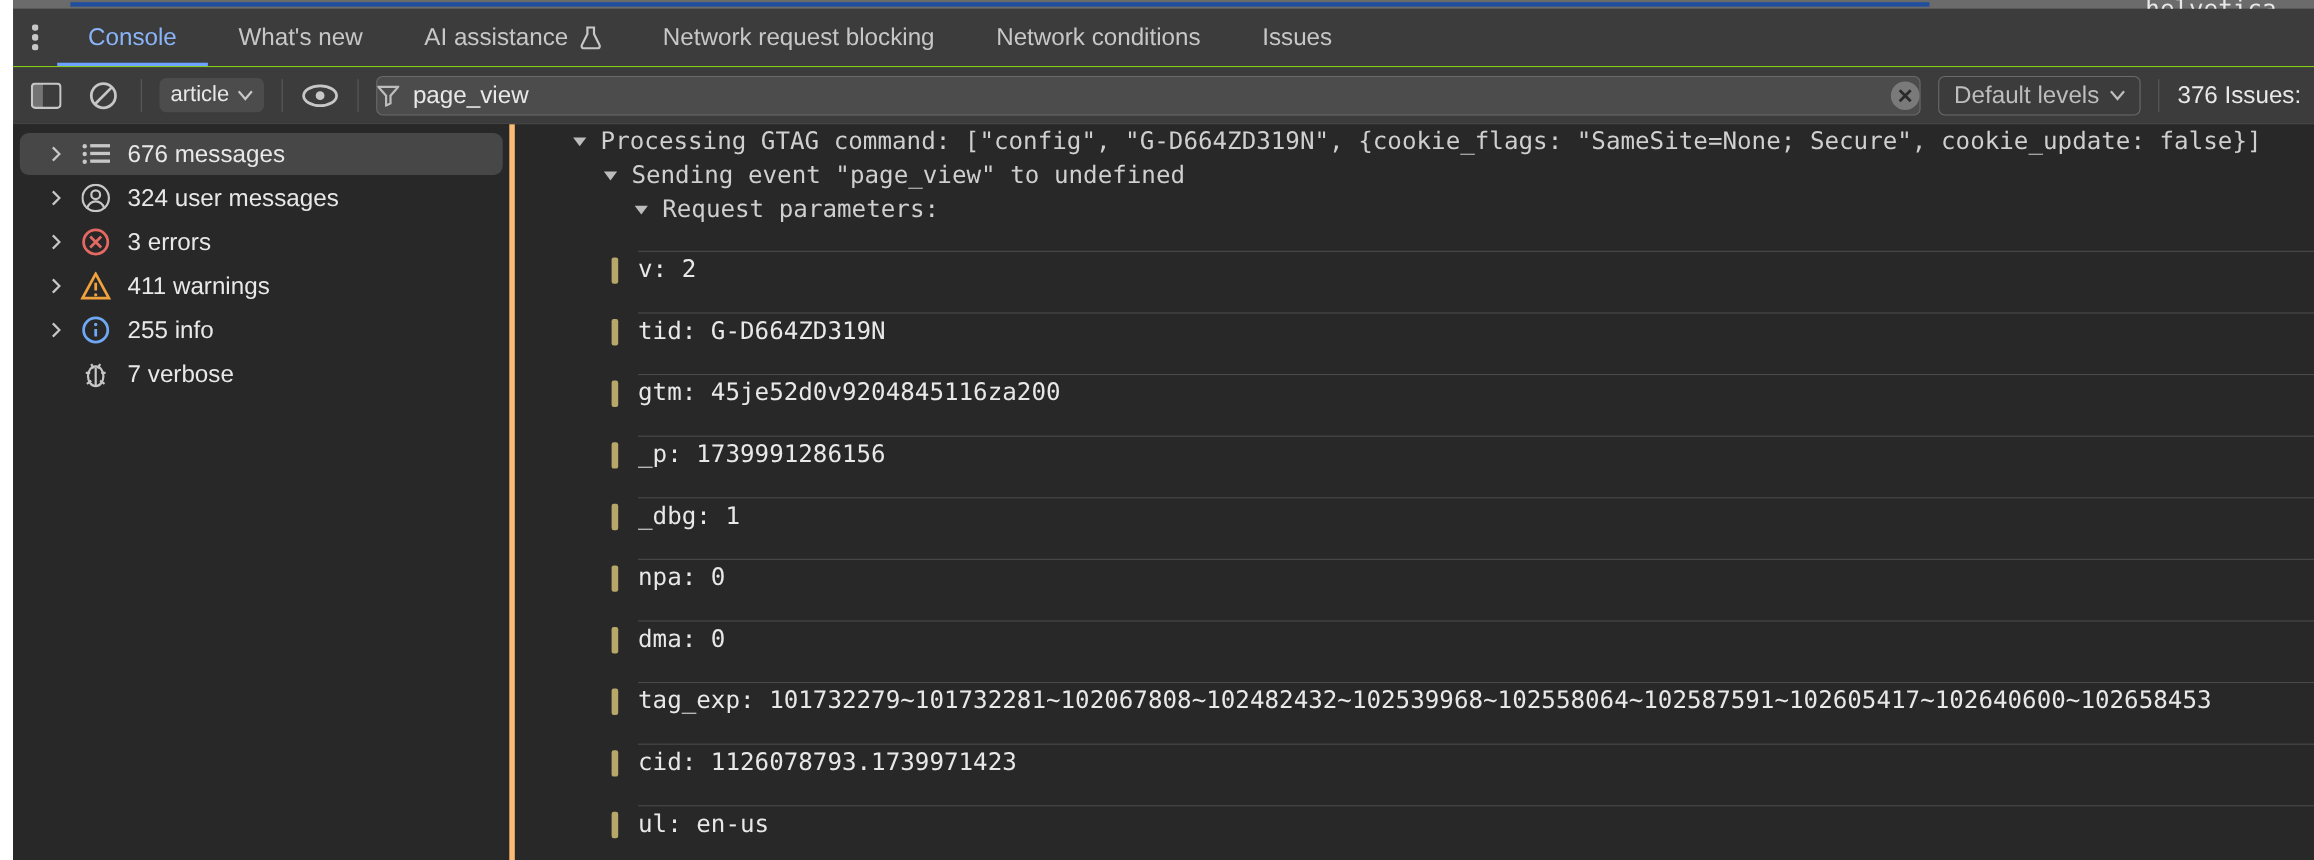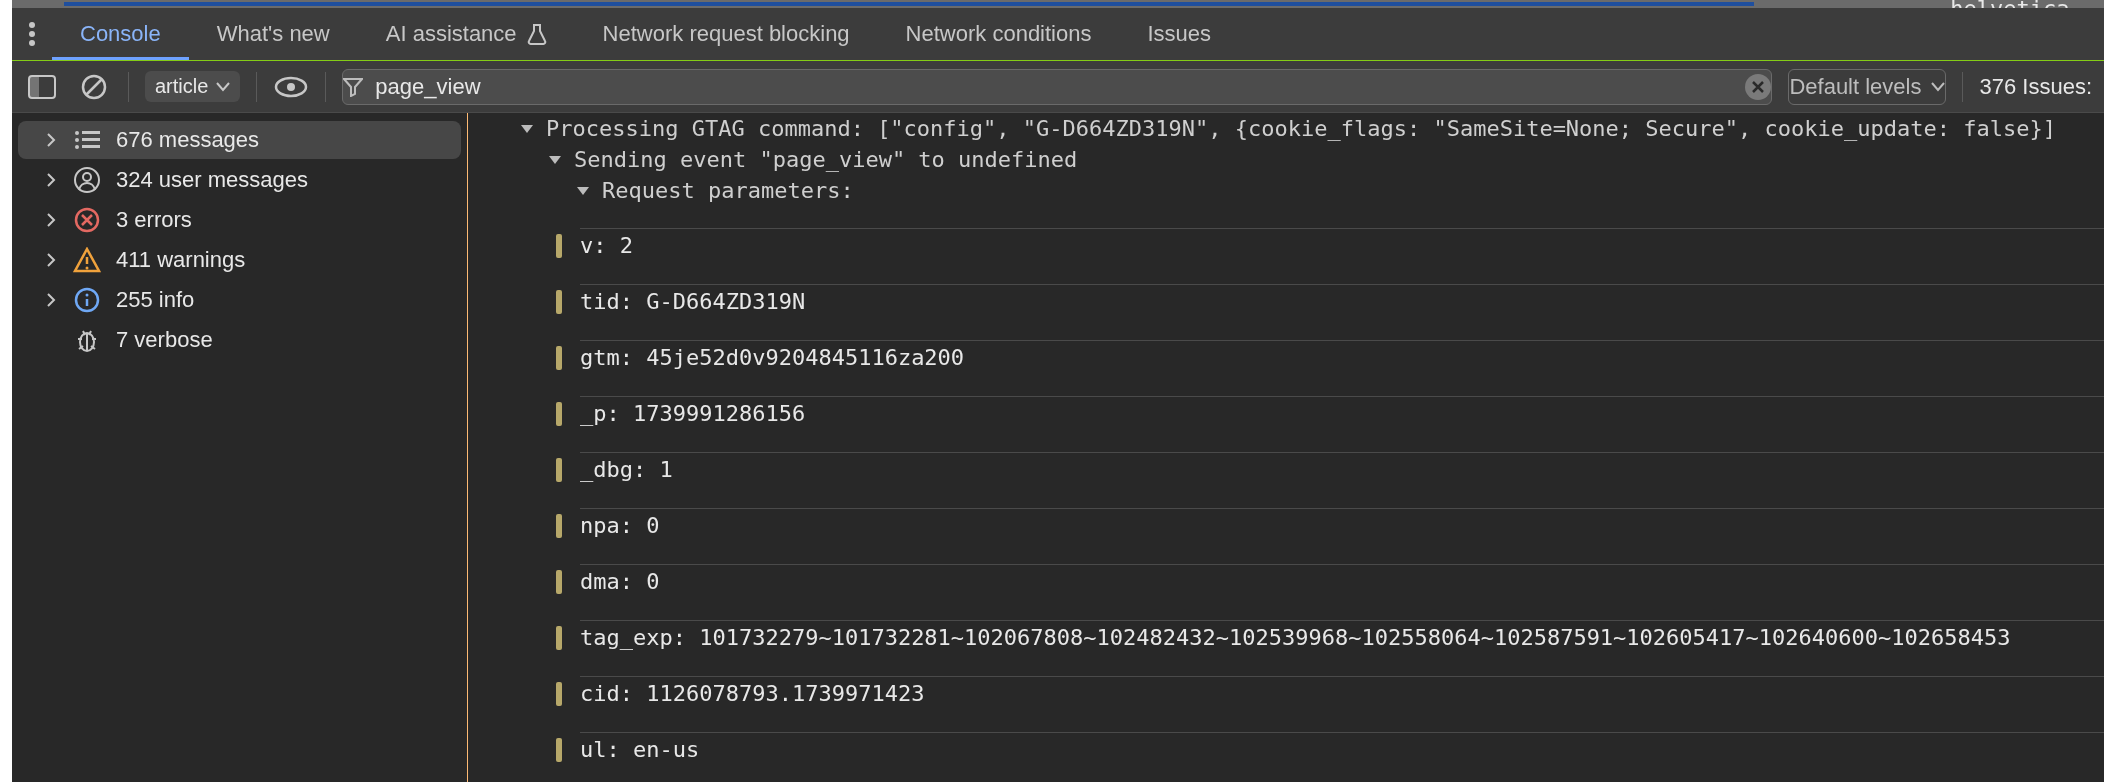--- a/index.html
+++ b/index.html
@@ -74,34 +74,34 @@
   .filter-box {
     flex:1; background:#4c4c4c; border-radius:6px; height:36px; display:flex; align-items:center;
     padding:0 0; gap:12px;
     border:1px solid #6a6a6a;
   }
   .filter-box input{
     flex:1; background:transparent; border:none; outline:none; color:#e8e8e8; font-size:22px;
   }
   .clear-x { width:26px; height:26px; border-radius:50%; background:#7a7a7a; display:flex; align-items:center; justify-content:center;}
   .levels-pill{
-    border:1px solid #6a6a6a; border-radius:6px; padding:4px 0; display:flex; align-items:center; gap:10px;
+    border:1px solid #6a6a6a; border-radius:6px; padding:4px 13px; display:flex; align-items:center; gap:10px;
     color:#bdbdbd; font-size:22px;
   }
   .issues-text{ color:#e8e8e8; font-size:22px; white-space:nowrap;}
 
   
   .main {
     position:absolute; top:112px; left:12px; right:0; bottom:0;
     display:flex;
     background:#282828;
     border-top:1px solid #4a4a4a;
   }
   .sidebar {
-    width:456px; background:#282828; border-right:1px solid #fdba74;
+    width:456px; background:#282828; border-right:5px solid #fdba74;
     padding-top:6px;
   }
   .side-row{
     display:flex; align-items:center; gap:14px;
     padding:6px 8px 6px 26px;
     border-radius:8px; margin:2px 6px;
     font-size:22px;
   }
   .side-row.active{ background:#474747; }
   .side-row .arrow{ width:14px; display:flex; justify-content:center;}

